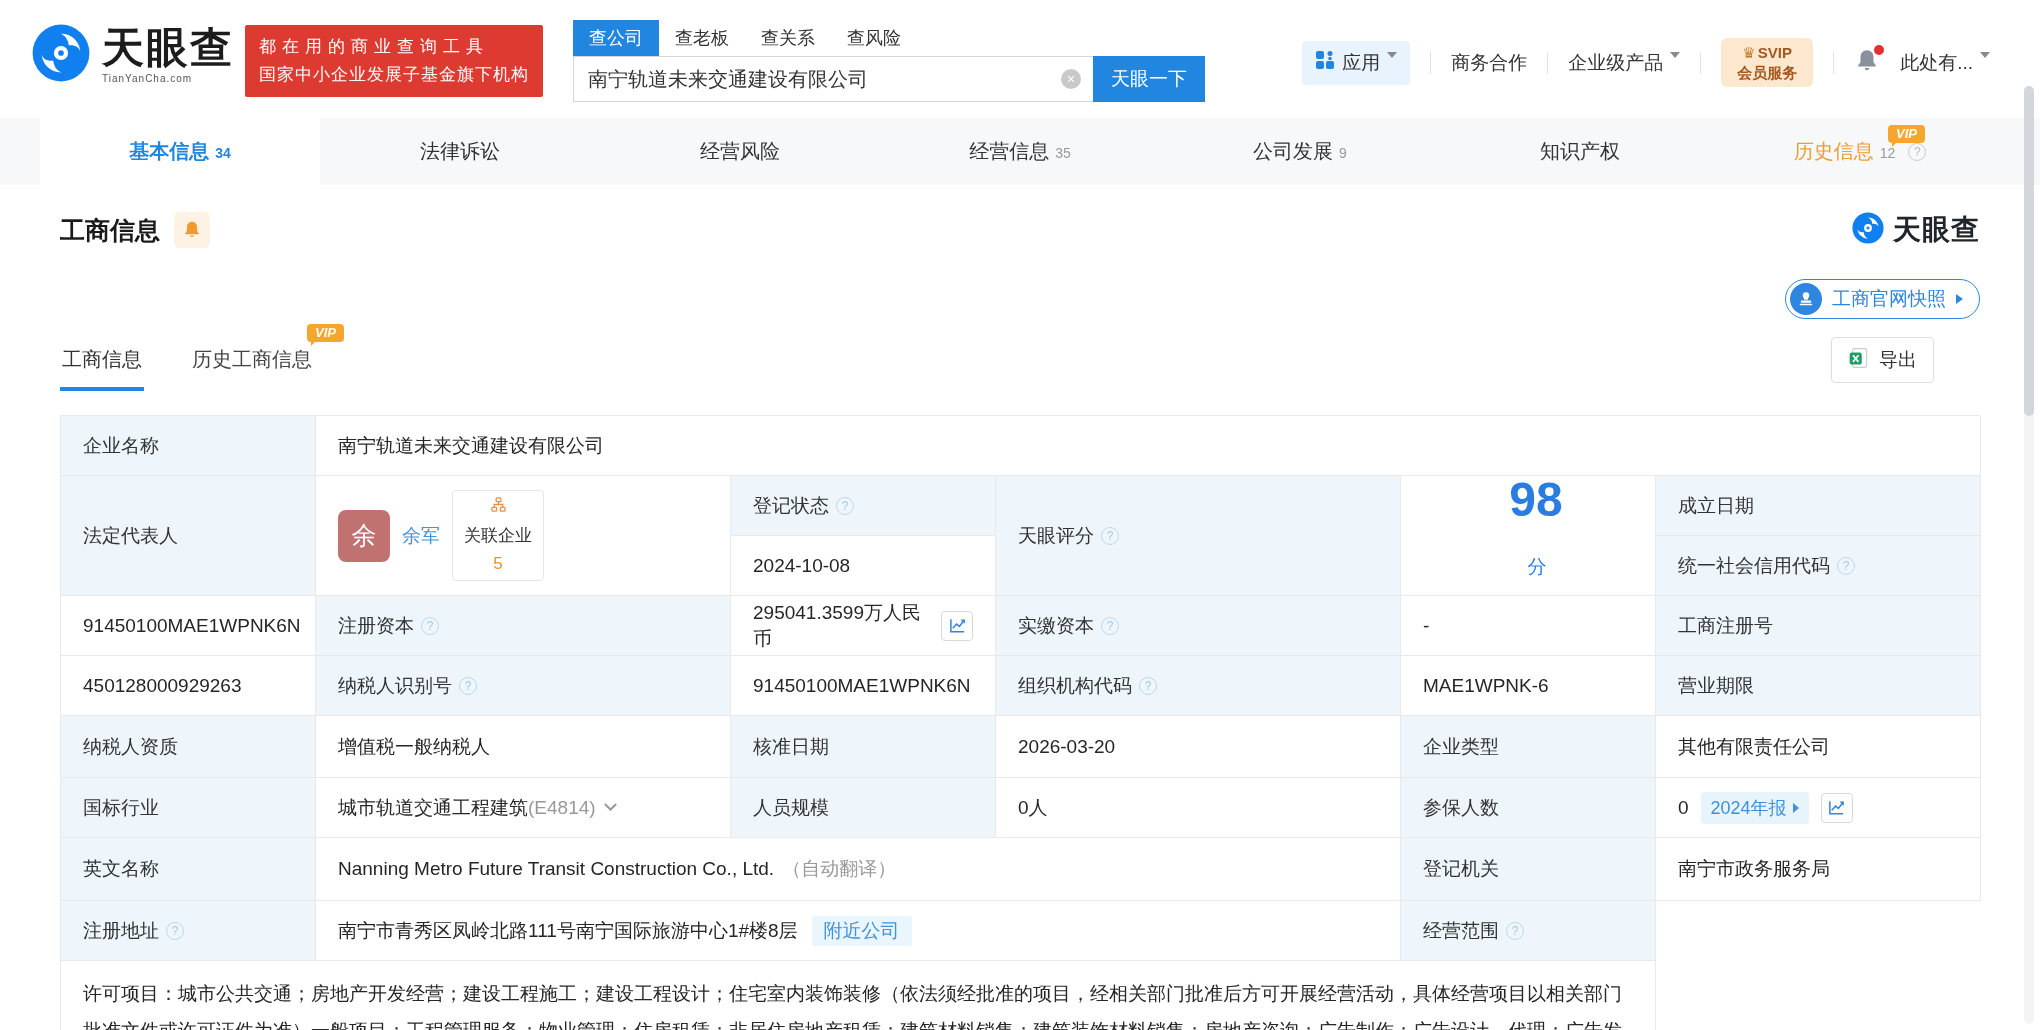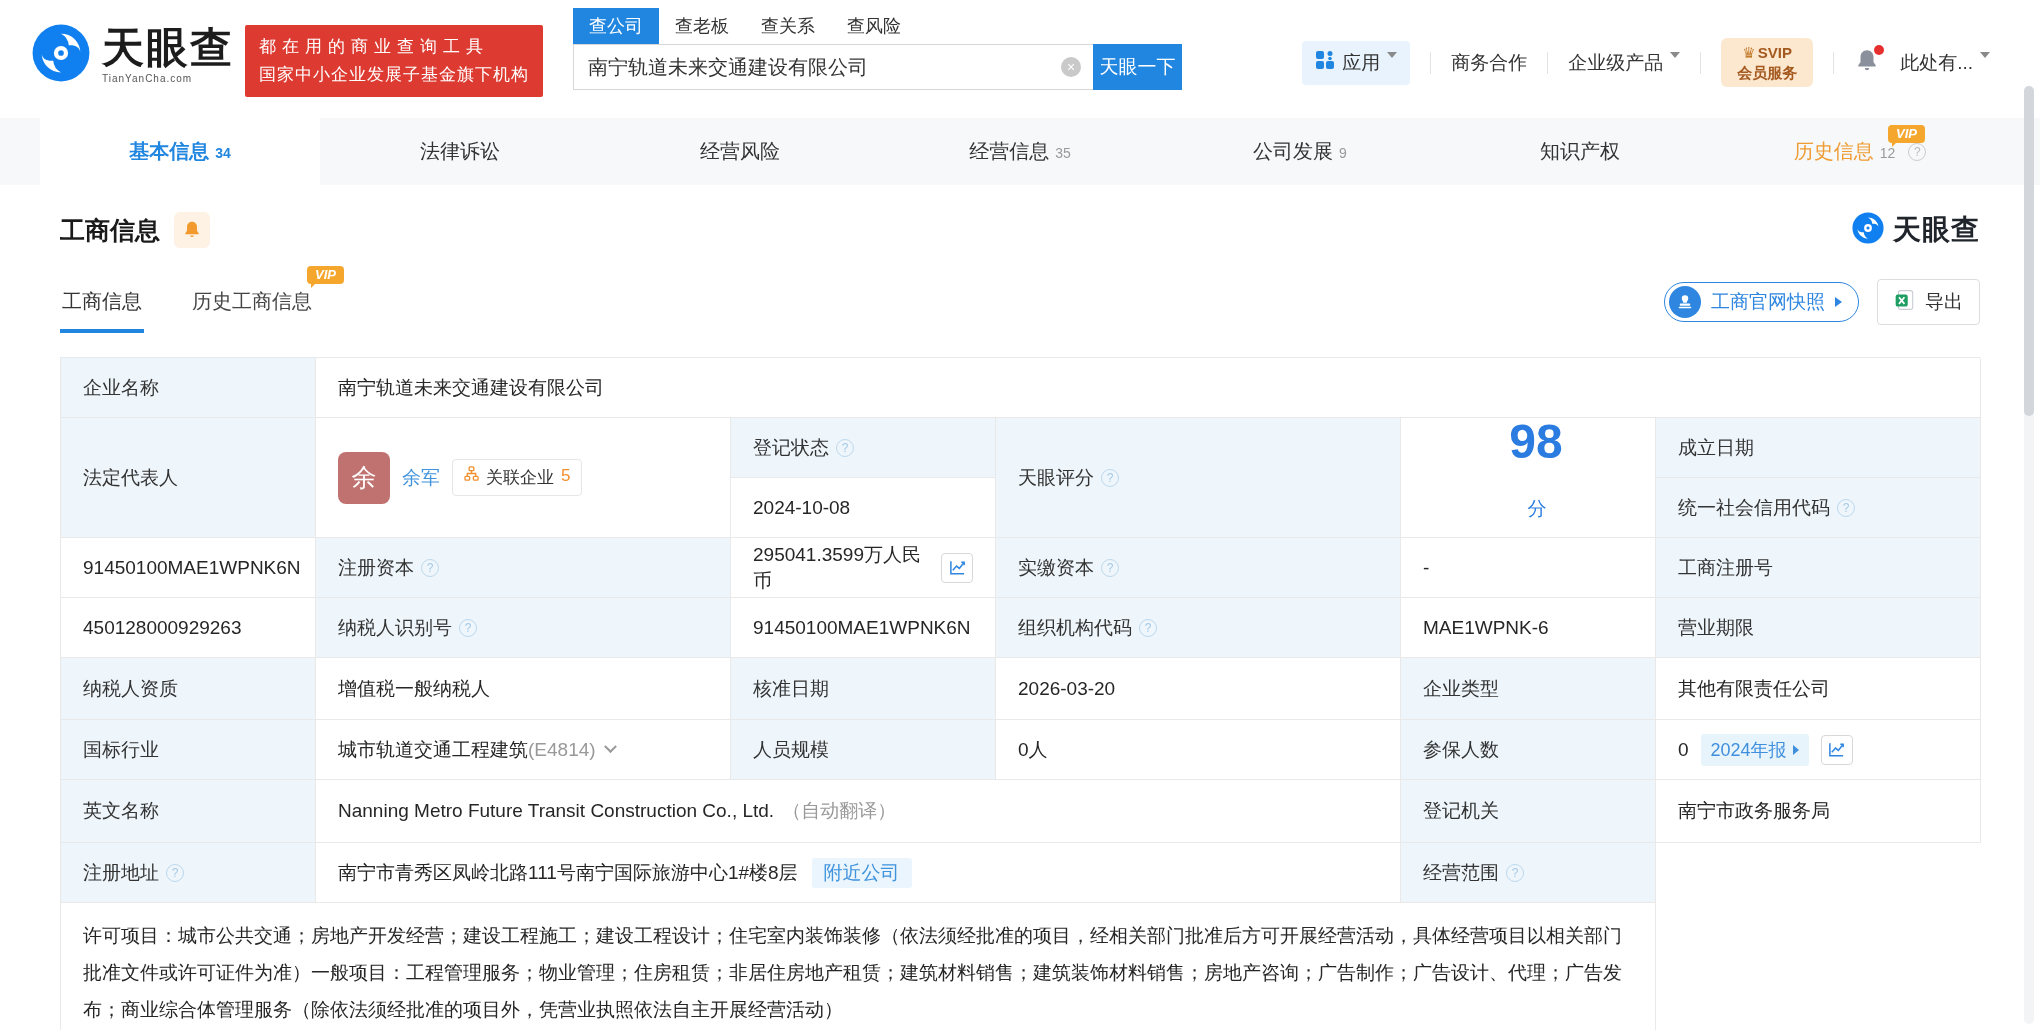--- a/index.html
+++ b/index.html
@@ -12,28 +12,28 @@
   .logo-text .cn { font-size:42px; font-weight:bold; color:#1c1c1c; letter-spacing:2px; line-height:1; }
   .logo-text .en { font-size:10px; color:#555; letter-spacing:1px; margin-top:4px; }
   .promo { position:absolute; left:245px; top:25px; background:#dd3a31; color:#fff; padding:8px 14px;
     font-size:17px; line-height:1.65; border-radius:2px; }
   .promo .l1 { letter-spacing:6px; }
   .promo .l2 { letter-spacing:1px; }
 
   .search { position:absolute; left:573px; top:8px; }
   .search-tabs { display:flex; align-items:flex-end; }
   .stab { font-size:18px; color:#333; padding:6px 16px; cursor:pointer; }
-  .stab.active { background:#2186e0; color:#fff; }
+  .stab.active { background:#2186e0; color:#fff;margin-top:12px; }
   .search-row { display:flex; }
   .search-input-wrap { position:relative; }
   .search-input { width:520px; height:46px; border:1px solid #d6d6d6; border-right:none; font-size:20px;
     padding:0 44px 0 14px; color:#333; outline:none; font-family:inherit; }
   .clear-btn { position:absolute; right:12px; top:13px; width:20px; height:20px; border-radius:50%;
     background:#c9c9c9; color:#fff; font-size:14px; line-height:20px; text-align:center; cursor:pointer; }
-  .search-btn { width:89px; height:46px; background:#2186e0; color:#fff; font-size:19px; border:none; cursor:pointer; font-family:inherit; }
+  .search-btn { width:112px; height:46px; background:#2186e0; color:#fff; font-size:19px; border:none; cursor:pointer; font-family:inherit; }
 
   .hmenu { position:absolute; right:50px; top:38px; display:flex; align-items:center; gap:20px; }
   .hm-item { font-size:19px; color:#333; display:flex; gap:7px; cursor:pointer; white-space:nowrap; }
   .apps-chip { background:#e9f3fd; border-radius:4px; padding:9px 13px; }
   .divider { width:1px; height:22px; background:#e3e3e3; }
   .caret { width:0; height:0; border-left:5px solid transparent; border-right:5px solid transparent; border-top:6px solid #8a8a8a; margin-top:2px; }
   .svip { background:#fce7cf; border-radius:6px; padding:5px 16px; line-height:1.3; font-size:15px; font-weight:bold;
     color:#a4591f; text-align:center; cursor:pointer; }
   .svip .crown { color:#c07a28; margin-right:2px; }
   .bell-wrap { position:relative; cursor:pointer; }
@@ -64,21 +64,21 @@
   .bell-chip { width:36px; height:36px; background:#fdf2e3; border-radius:6px; display:flex; align-items:center;
     justify-content:center; cursor:pointer; }
   .watermark { display:flex; align-items:center; gap:8px; }
   .watermark .wm-text { font-size:28px; font-weight:bold; color:#20242b; letter-spacing:1px; }
 
   .subtab-row { display:flex; justify-content:space-between; align-items:flex-end; margin-top:30px; }
   .subtabs { display:flex; gap:46px; }
   .subtab { font-size:20px; color:#454545; padding:0 2px 14px; position:relative; cursor:pointer; }
   .subtab.active { border-bottom:4px solid #2186e0; color:#333; }
   .subtab .vipb { top:-22px; right:-30px; }
-  .head-btns { display:flex; align-items:center; gap:18px; margin-bottom:8px; }
+  .head-btns { display:flex; align-items:center; gap:18px; margin-bottom:8px;flex-direction:column; }
   .snap-btn { display:flex; align-items:center; gap:10px; height:40px; border:1px solid #2e86e0; border-radius:20px;
     color:#2e86e0; font-size:19px; padding:0 16px 0 4px; background:#fff; cursor:pointer; }
   .stamp-circle { width:32px; height:32px; border-radius:50%; background:#2e86e0; display:flex; align-items:center; justify-content:center; }
   .arrow-r { width:0; height:0; border-top:5px solid transparent; border-bottom:5px solid transparent; border-left:7px solid #2e86e0; }
   .export-btn { display:flex; align-items:center; gap:9px; height:46px; border:1px solid #ddd; border-radius:4px;
     padding:0 16px; font-size:19px; color:#333; background:#fff; cursor:pointer; }
 
   
   .tbl { margin-top:24px; display:grid; width:1920px;
     grid-template-columns:255px 415px 265px 405px 255px 325px;
@@ -88,22 +88,22 @@
     border-right:1px solid #e9e9e9; border-bottom:1px solid #e9e9e9; }
   .l { background:#eef6fb; color:#333; }
   .sp5 { grid-column:span 5; }
   .sp3 { grid-column:span 3; }
   .r2 { grid-row:span 2; }
   .gray { color:#999; }
   .link { color:#4093dd; cursor:pointer; }
   .badge-green { color:#49b812; background:#effaea; border:1px solid #a8e08a; border-radius:4px; padding:5px 15px; font-size:19px; }
   .avatar { width:52px; height:52px; border-radius:8px; background:#bf7270; color:#fff; font-size:25px;
     display:flex; align-items:center; justify-content:center; flex:none; cursor:pointer; }
-  .rel-badge { display:flex; align-items:flex-start; gap:7px; border:1px solid #e6e6e6; border-radius:4px;
-    padding:6px 11px; font-size:17px; color:#333; cursor:pointer; white-space:nowrap; }
+  .rel-badge { display:flex; align-items:center; gap:7px; border:1px solid #e6e6e6; border-radius:4px;
+    padding:6px 11px; font-size:17px; color:#333; cursor:pointer; white-space:nowrap;flex-direction:column; }
   .rel-badge .n { color:#f28f2c; }
   .pill { background:#e8f4fc; color:#3f8fdd; font-size:18px; padding:4px 10px; border-radius:3px; display:flex;
     align-items:center; gap:6px; cursor:pointer; white-space:nowrap; }
   .tri-r { width:0; height:0; border-top:5px solid transparent; border-bottom:5px solid transparent; border-left:6px solid #3f8fdd; }
   .icon-btn { width:32px; height:30px; border:1px solid #d8d8d8; border-radius:4px; display:flex; align-items:center;
     justify-content:center; background:#fff; cursor:pointer; flex:none; }
   .chev { width:9px; height:9px; border-right:2px solid #999; border-bottom:2px solid #999; transform:rotate(45deg) translate(-2px,-2px); margin-left:10px; }
   .score-cell { gap:14px; padding:0 8px 0 24px;flex-direction:column; }
   .score-num { font-size:48px; font-weight:bold; color:#2b7ce0; line-height:1; }
   .score-unit { font-size:19px; color:#2b7ce0; margin:16px 0 0 2px; }

